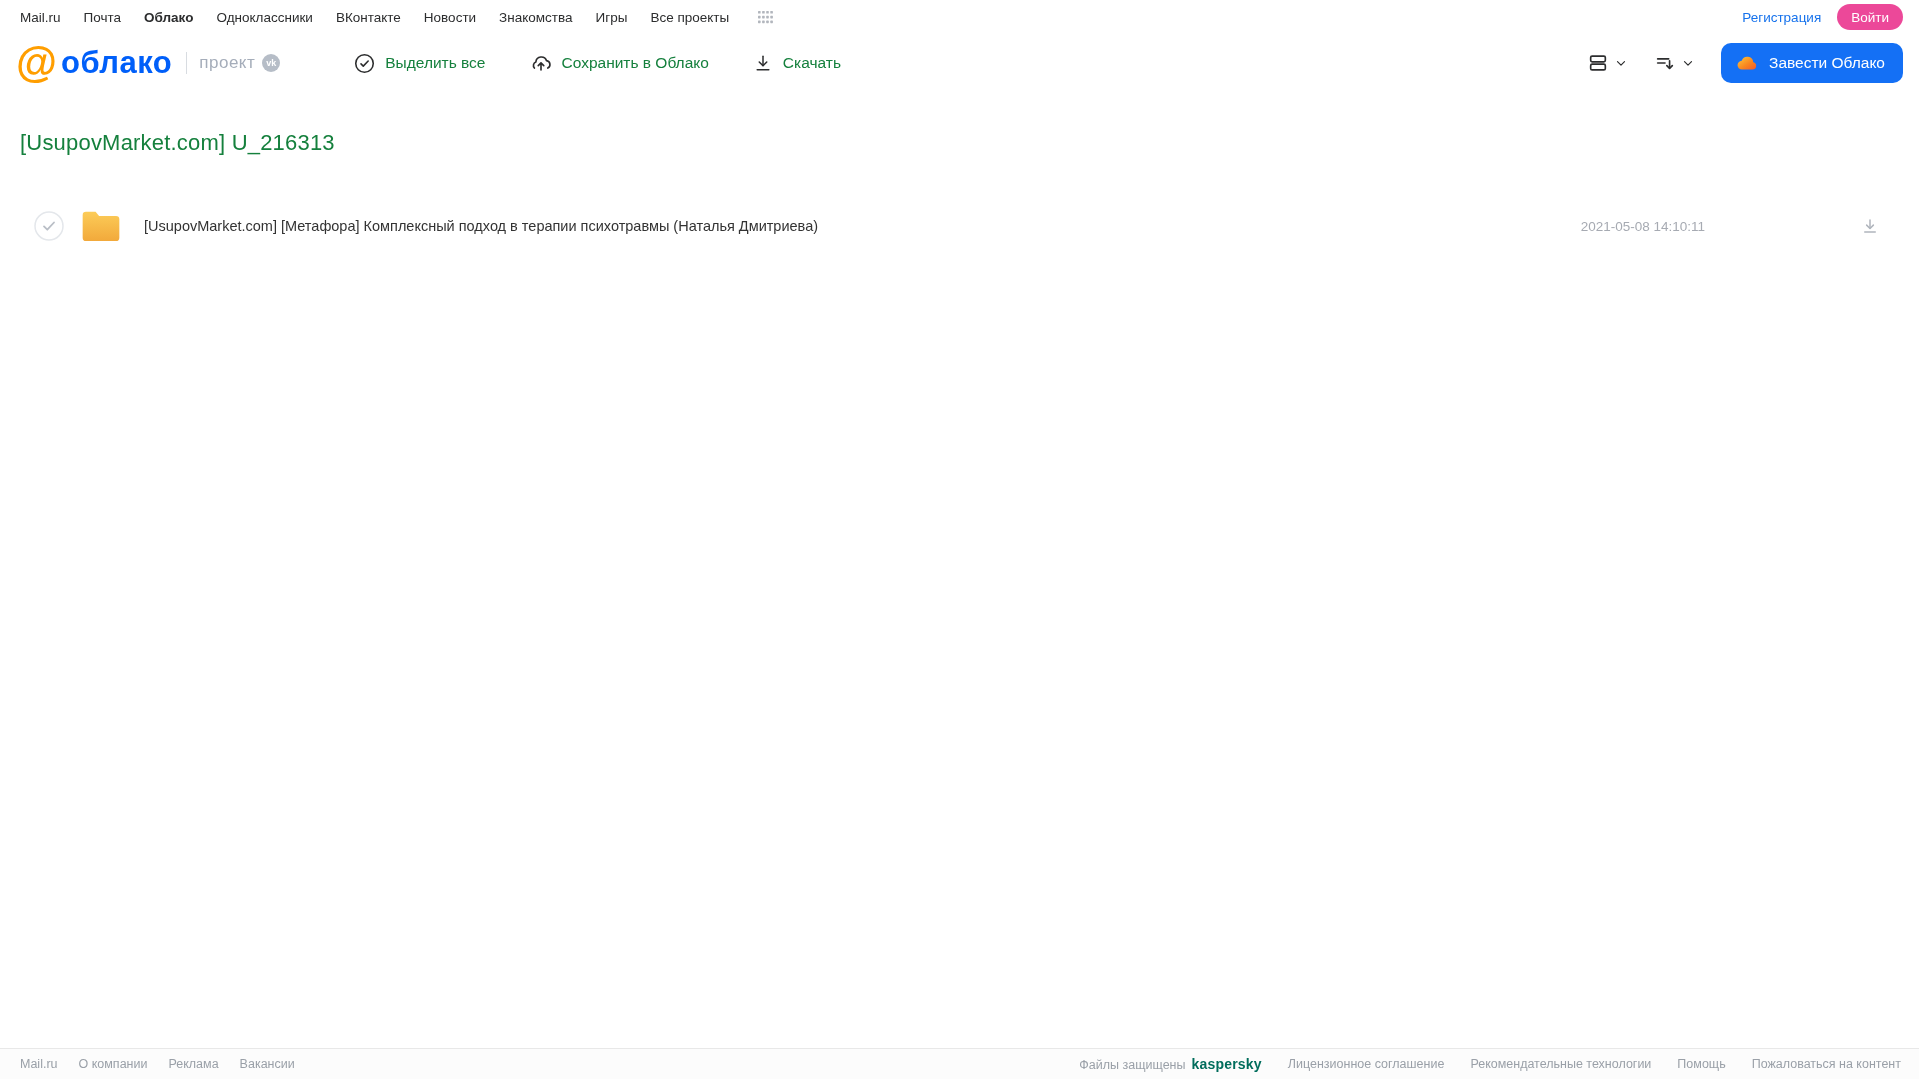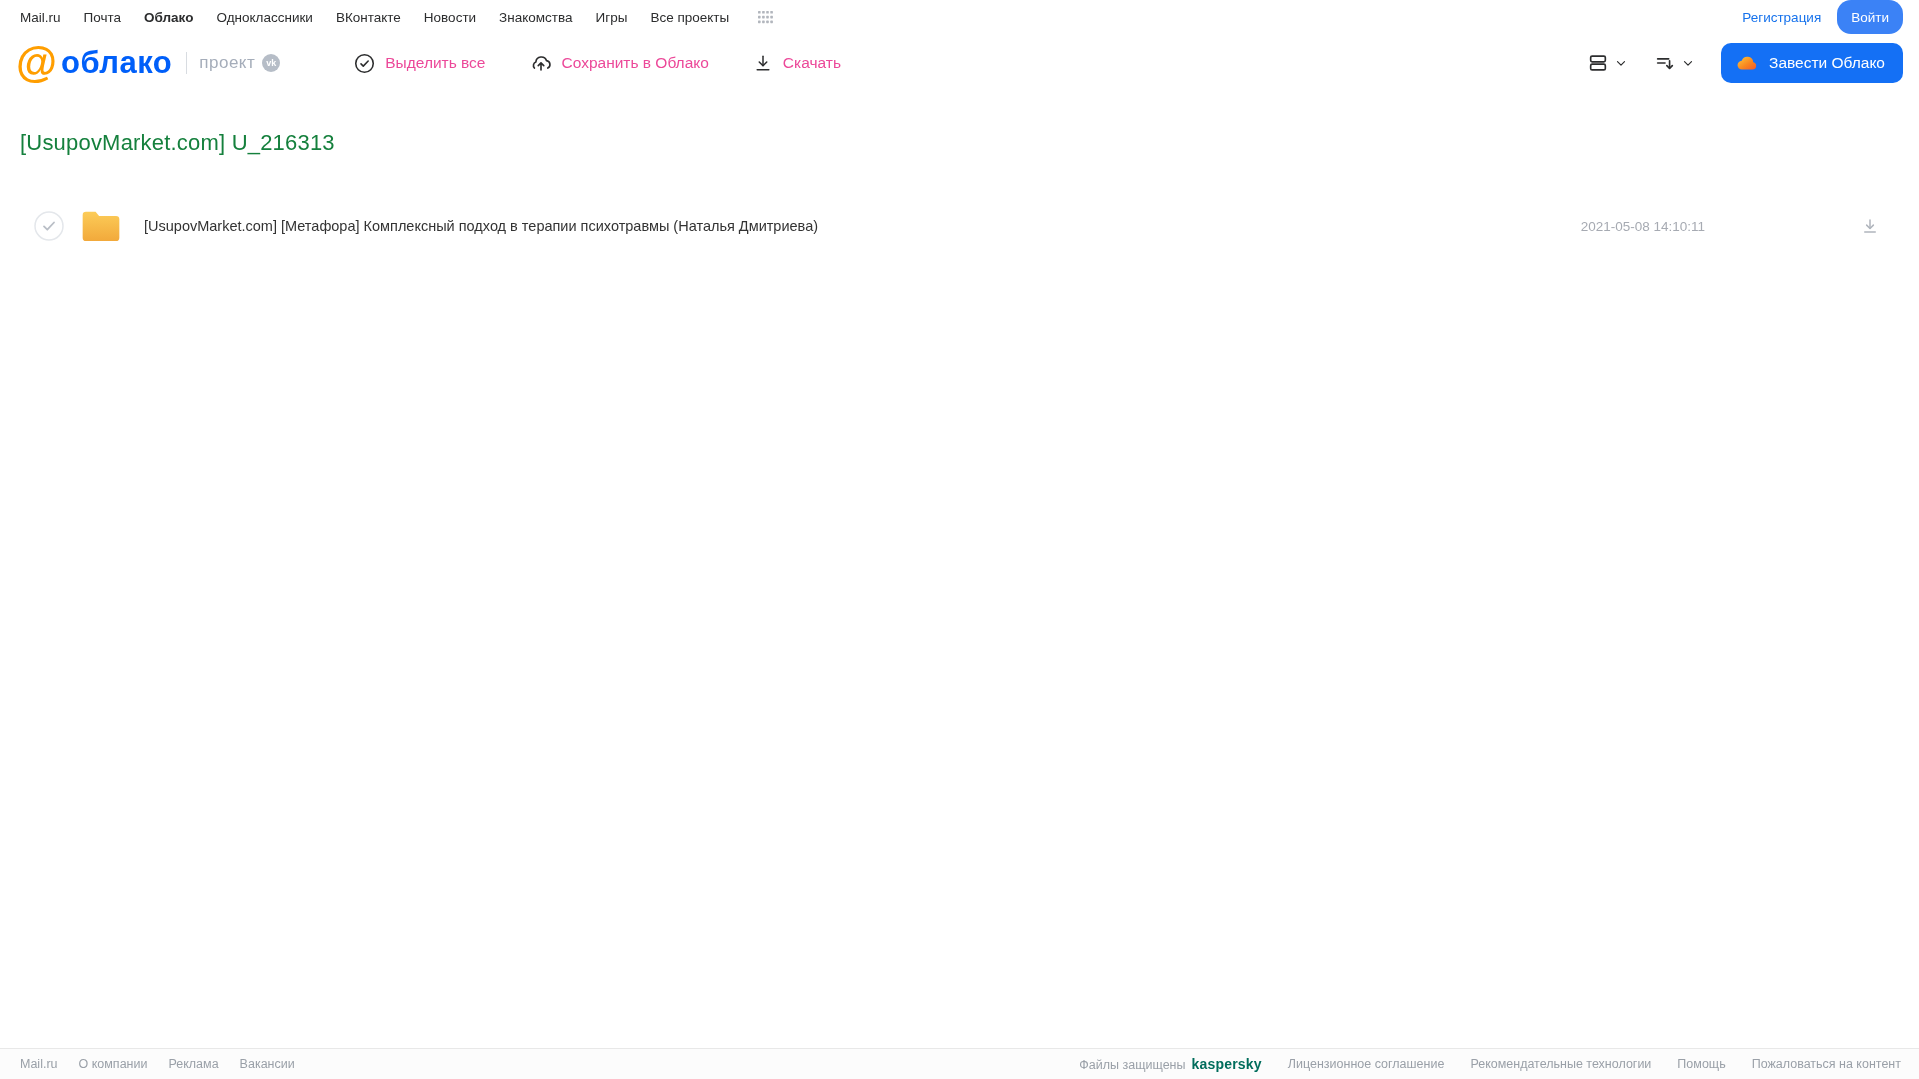--- a/index.html
+++ b/index.html
@@ -7,35 +7,35 @@
     font-family:"Liberation Sans","DejaVu Sans",sans-serif; overflow:hidden; position:relative; }
 
   
   .topnav { display:flex; align-items:center; height:34px; padding:0 16px 0 20px; background:#fff; }
   .topnav-links { display:flex; align-items:center; gap:23px; }
   .nav-link { font-size:13.5px; color:#2c2d2e; text-decoration:none; cursor:pointer; white-space:nowrap; }
   .nav-link.active { font-weight:bold; }
   .grid-icon { display:inline-flex; margin-left:6px; cursor:pointer; }
   .topnav-right { margin-left:auto; display:flex; align-items:center; gap:16px; }
   .reg-link { color:#1672ec; font-size:13.5px; text-decoration:none; cursor:pointer; }
-  .login-btn { background:#3b82f6; color:#fff; border:none; border-radius:14px; height:34px;
+  .login-btn { background:#ec4899; color:#fff; border:none; border-radius:14px; height:26px;
     padding:0 14px; font-size:13.5px; cursor:pointer; }
 
   
   .header { display:flex; align-items:center; height:58px; padding:0 16px 0 16px; background:#fff; }
   .logo { display:flex; align-items:center; cursor:pointer; }
   .logo-at { color:#ff9e00; font-size:42px; font-weight:bold; line-height:1; margin-right:4px; }
   .logo-text { color:#005ff9; font-size:31px; font-weight:bold; letter-spacing:.5px; }
   .logo-divider { width:1px; height:22px; background:#d8dce1; margin:0 12px 0 14px; }
   .logo-project { color:#a5adba; font-size:17px; letter-spacing:.5px; }
   .vk-badge { display:inline-flex; align-items:center; justify-content:center; width:18px; height:18px;
     border-radius:50%; background:#b6bdc7; color:#fff; font-size:9px; font-weight:bold; margin-left:7px; }
   .toolbar { display:flex; align-items:center; gap:44px; margin-left:74px; }
   .tool-btn { display:flex; align-items:center; gap:10px; background:none; border:none; cursor:pointer;
-    font-size:15.5px; color:#ec4899; font-family:inherit; }
+    font-size:15.5px; color:#15803d; font-family:inherit; }
   .header-right { margin-left:auto; display:flex; align-items:center; gap:26px; }
   .icon-drop { display:flex; align-items:center; gap:5px; cursor:pointer; }
   .create-btn { display:flex; align-items:center; gap:10px; background:#1470f5; color:#fff; border:none;
     border-radius:10px; height:40px; padding:0 18px 0 14px; font-size:15.5px; cursor:pointer; font-family:Liberation Sans, sans-serif; }
 
   
   .content { padding:0 0 0 20px; }
   .page-title { margin-top:38px; font-size:22px; color:#15803d; font-weight:normal; letter-spacing:.2px; }
 
   .file-row { display:flex; align-items:center; margin-top:50px; height:40px; padding-left:14px; cursor:pointer; }

